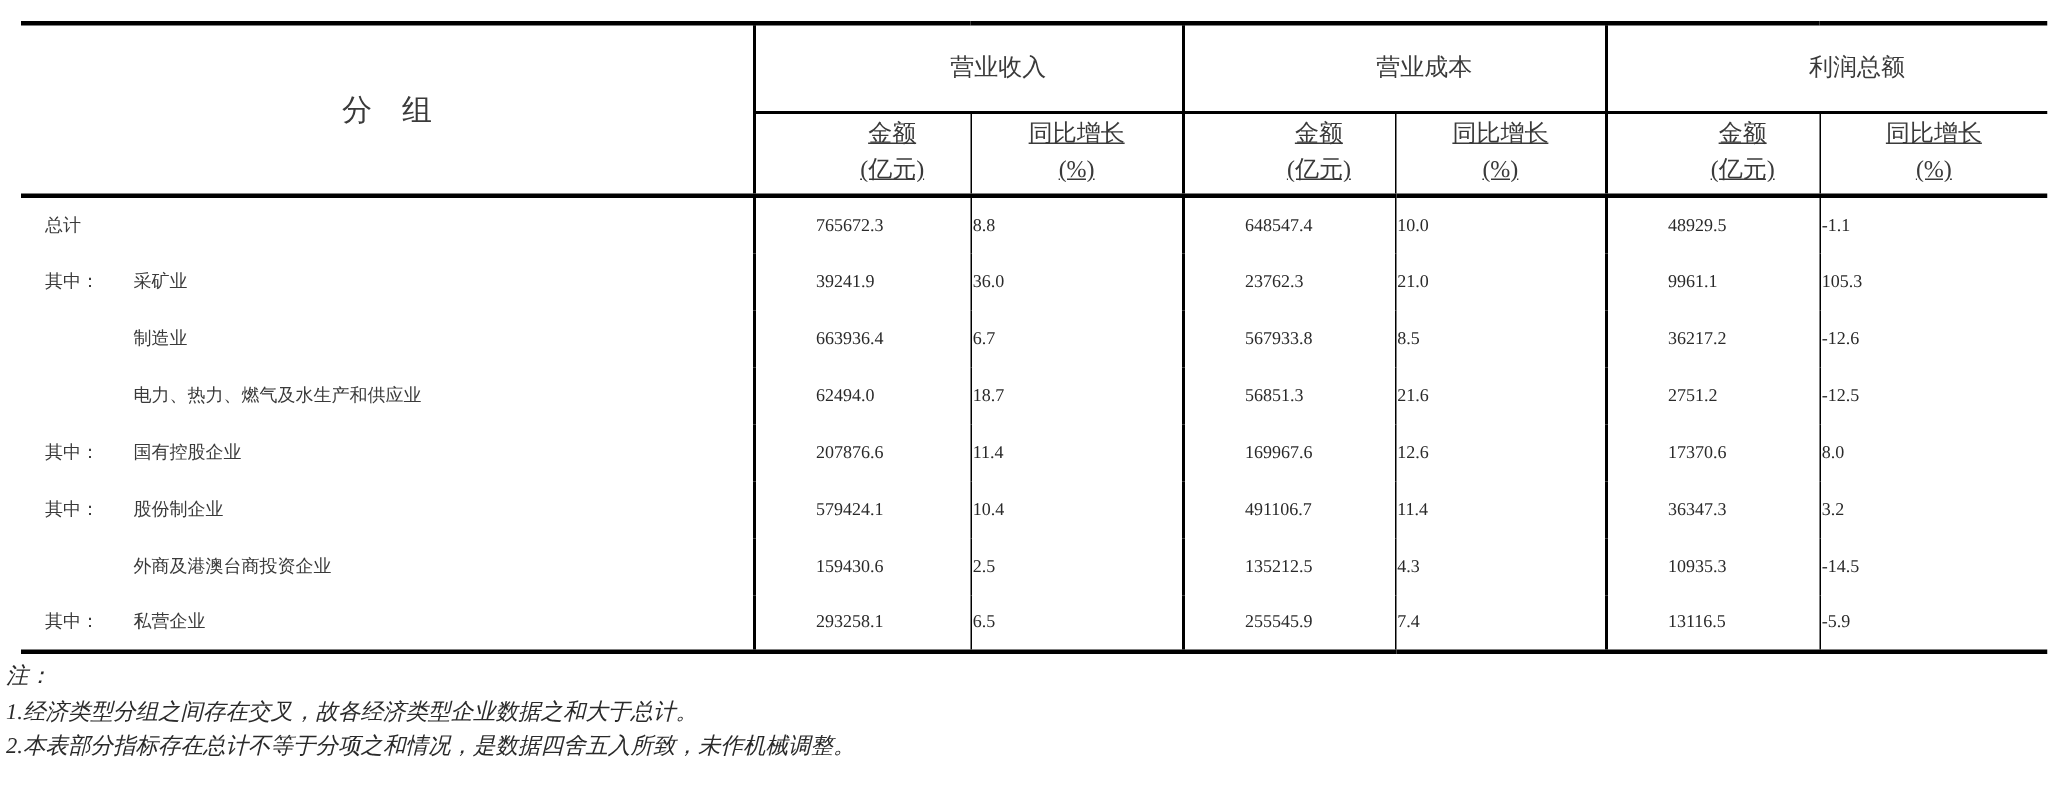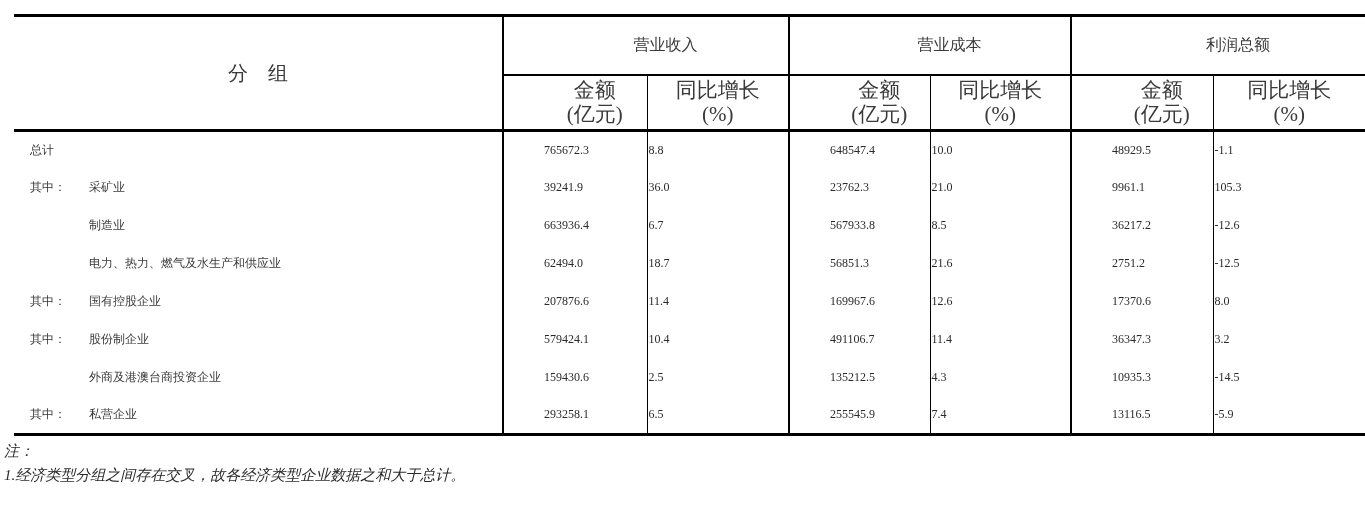--- a/index.html
+++ b/index.html
@@ -29,24 +29,25 @@
   }
   .grp-col-head {
     text-align: center;
     font-size: 20px;
     color: #3a3a3a;
     border-bottom: 3px solid #000;
   }
   .sub-head {
     height: 56px;
     text-align: center;
-    font-size: 21px;
+    font-size: 16px;
     color: #3a3a3a;
     border-bottom: 3px solid #000;
     line-height: 24px;
+    text-decoration: underline;
   }
   
   .bl2 { border-left: 2px solid #000; padding-left: 40px; }
   .bl1 { border-left: 1px solid #000; }
   
   .data-row td { height: 38px; font-size: 12px; }
   .data-row.last td { border-bottom: 3px solid #000; }
   .label-cell { padding-left: 16px; color: #3a3a3a; white-space: nowrap; }
   .label-prefix { display: inline-block; width: 59px; white-space: nowrap; }
   .num-cell {
@@ -193,14 +194,15 @@
         <td class="num-cell bl1">7.4</td>
         <td class="num-cell bl2">13116.5</td>
         <td class="num-cell bl1">-5.9</td>
       </tr>
     </tbody>
   </table>
 
   <div class="notes">
     <div>注：</div>
     <div>1.经济类型分组之间存在交叉，故各经济类型企业数据之和大于总计。</div>
+    <div>2.本表部分指标存在总计不等于分项之和情况，是数据四舍五入所致，未作机械调整。</div>
   </div>
 </div>
 
 </body></html>

